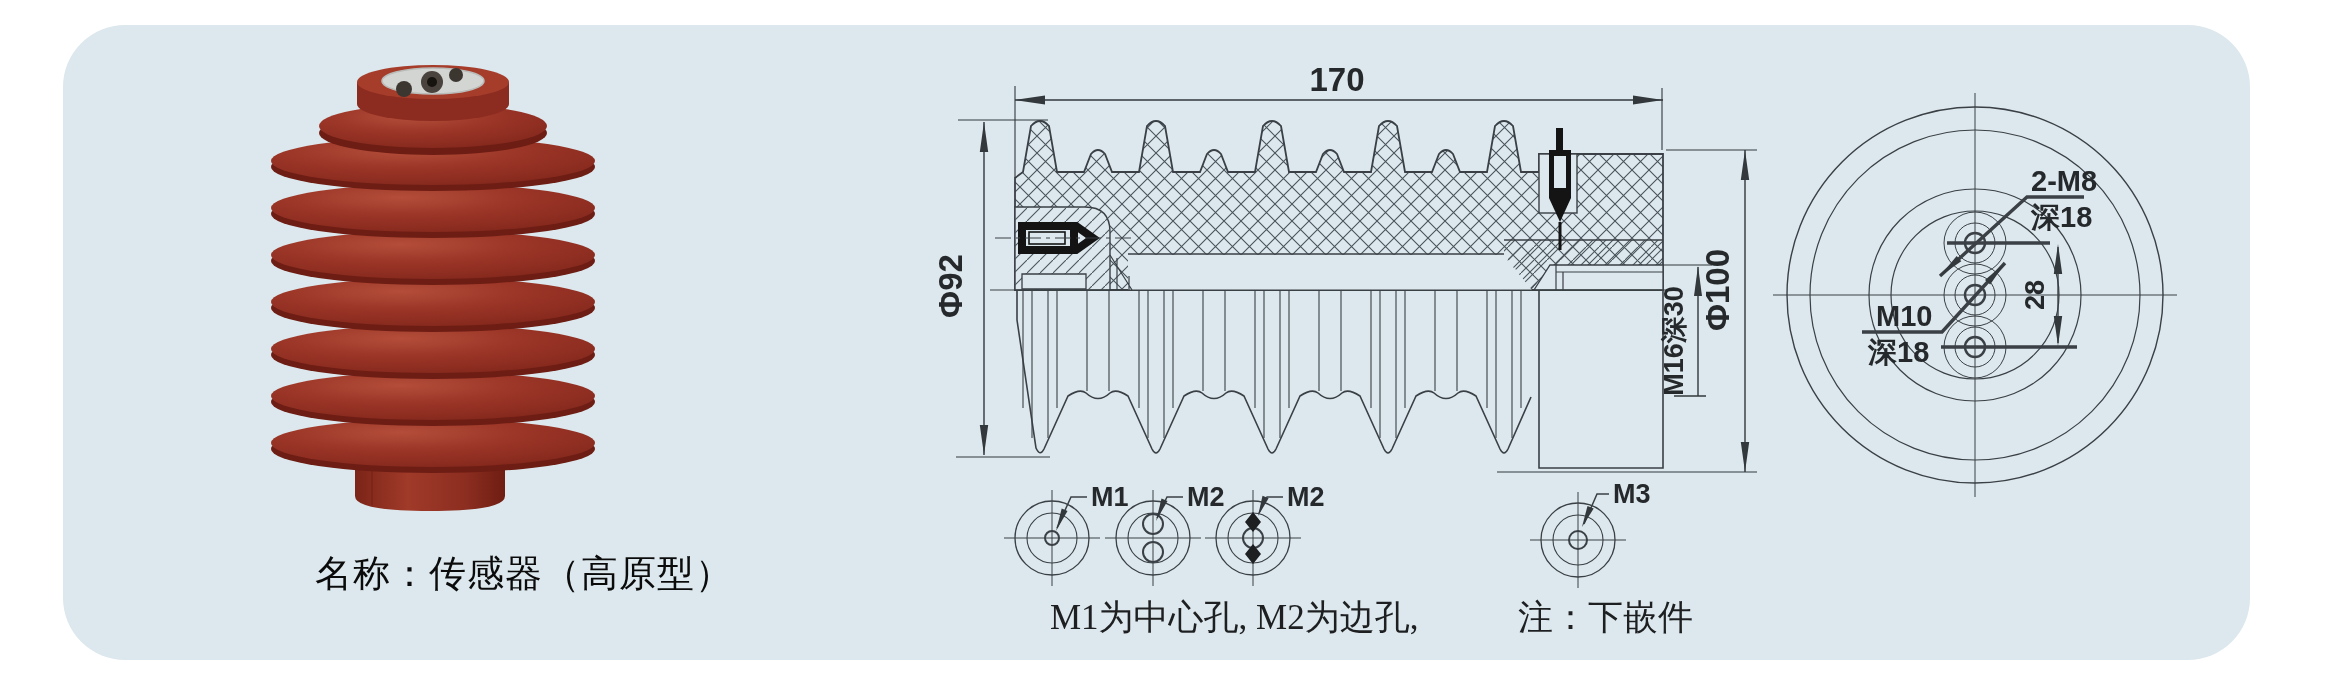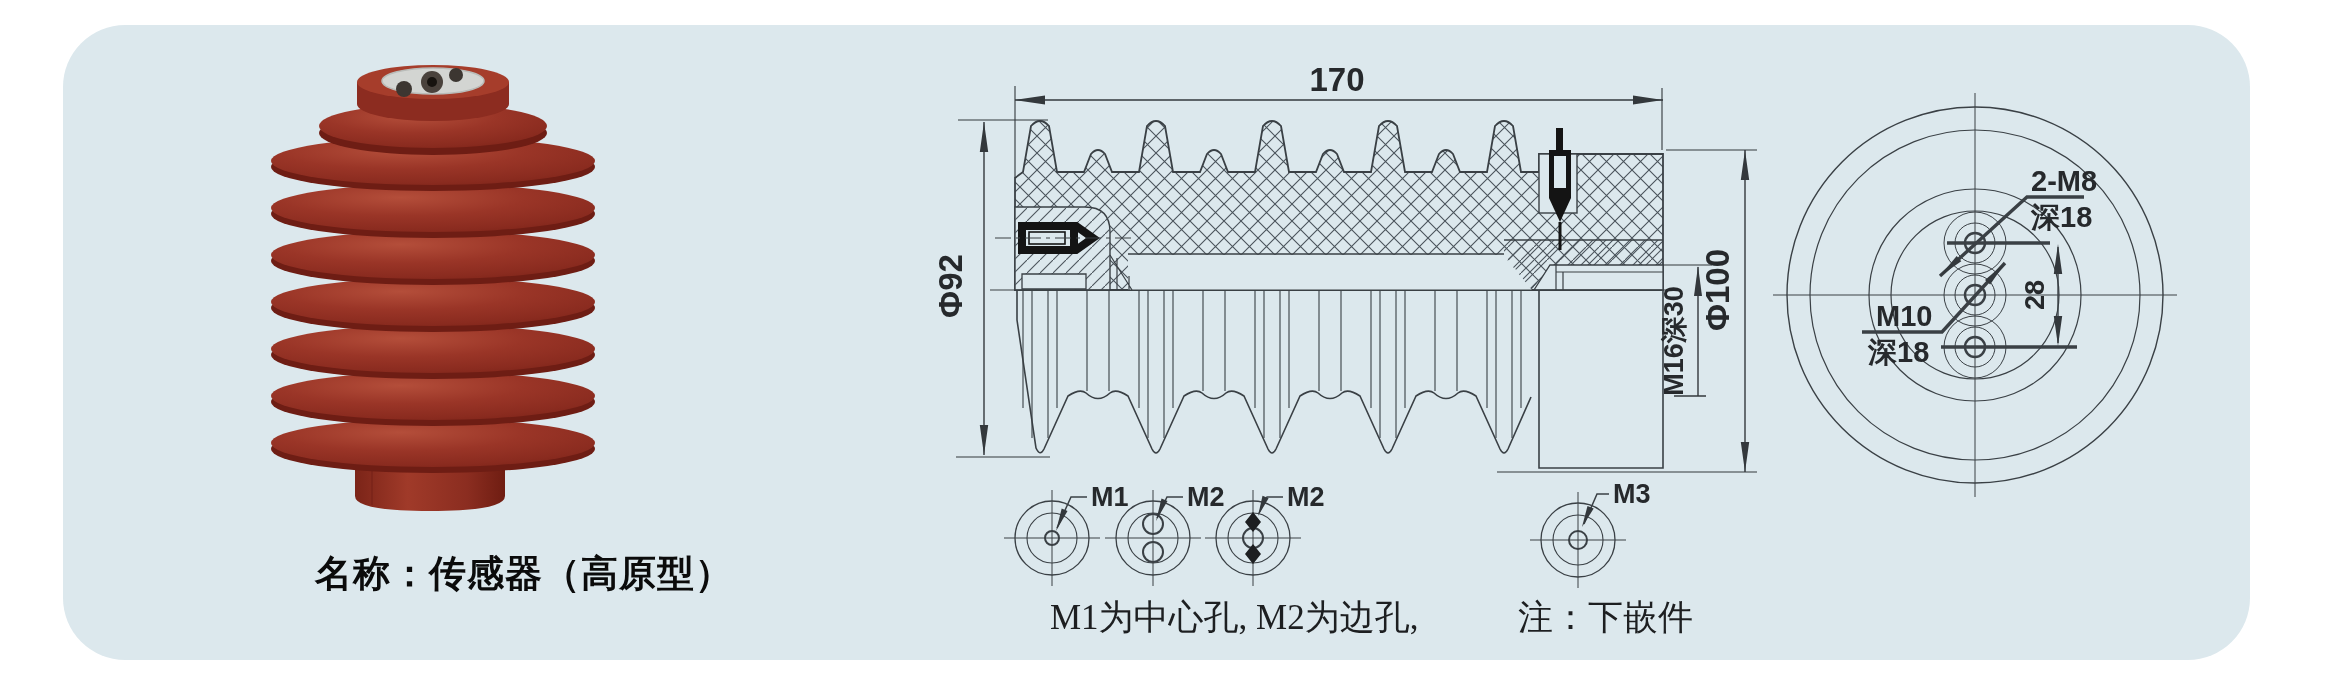--- a/index.html
+++ b/index.html
@@ -2,21 +2,21 @@
 <html><head>
 <meta charset="utf-8">
 <style>
   html,body{margin:0;padding:0;background:#ffffff;}
   .stage{position:relative;width:2330px;height:690px;background:#ffffff;overflow:hidden;
          font-family:"Liberation Sans",sans-serif;}
   .panel{position:absolute;left:63px;top:25px;width:2187px;height:635px;
          background:#dce8ed;border-radius:62px;}
   svg.art{position:absolute;left:0;top:0;width:2330px;height:690px;}
   .title-block{position:absolute;left:315px;top:544px;color:#0b0b0b;
-               font-weight:700;font-size:37px;line-height:60px;letter-spacing:1px;}
+               font-weight:400;font-size:37px;line-height:60px;letter-spacing:1px;}
   .title-block div{white-space:nowrap;}
   text{fill:#26292c;}
   .dimtxt{font-size:33px;font-weight:600;}
   .dimtxt-s{font-size:27px;font-weight:600;}
   .lbl{font-size:27px;font-weight:700;}
   .cnlbl{font-size:29px;font-weight:700;}
   .note{font-family:"Liberation Serif",serif;font-size:35px;fill:#1d1f21;}
 </style>
 </head>
 <body>

